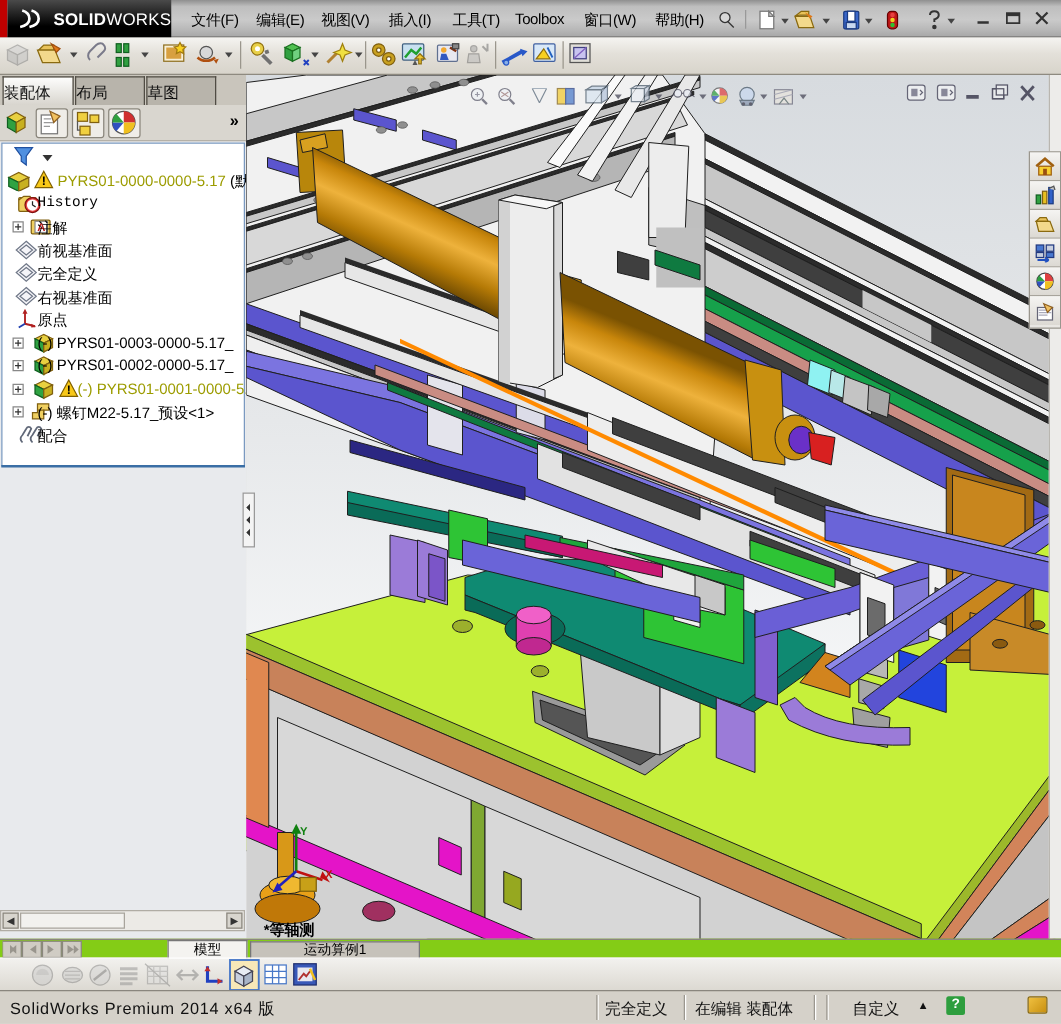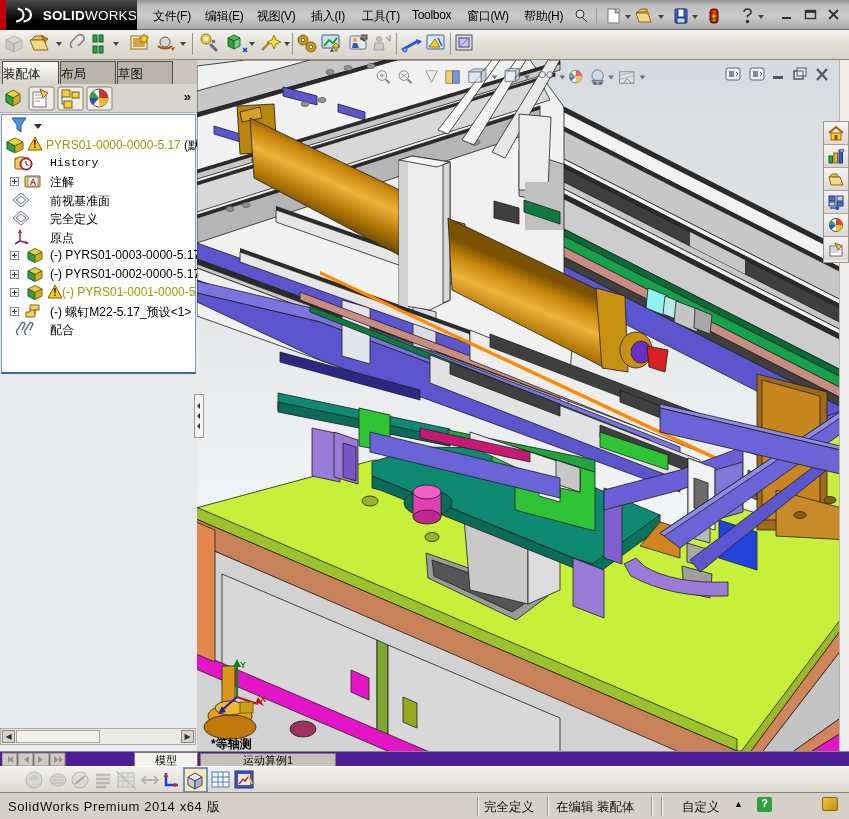--- a/index.html
+++ b/index.html
@@ -16,36 +16,36 @@
 
 #toolbar{position:absolute;left:0;top:30px;width:849px;height:30px;background:linear-gradient(180deg,#F5F4F1 0,#E3E0D9 45%,#D8D4CB 100%);border-bottom:1px solid #8E8A80}
 
 #lpanel{position:absolute;left:0;top:60px;width:197px;height:691px;background:#E8EAED}
 #tabs{position:absolute;left:0;top:0;width:197px;height:24px;background:#C9C5BC}
 .tab{position:absolute;top:1px;height:23px;border:1px solid #504c44;border-bottom:none;text-align:left;font-size:12.5px;padding-top:4px;color:#111}
 #panebtns{position:absolute;left:0;top:24px;width:197px;height:29px;background:#D9D6CF;border-bottom:1px solid #b5b1a8}
 #treebox{position:absolute;left:1px;top:54px;width:195px;height:259px;background:#fff;border:1px solid #7A99C0}
 #filterrow{height:20px;border-bottom:0}
 .trow{position:relative;height:18.5px;white-space:nowrap;font-size:12px;color:#000}
-.trow .tx{position:absolute;top:2px;left:48px}
+.trow .tx{position:absolute;top:2px;left:28px}
 .trow .exp{position:absolute;left:8px;top:5px;width:9px;height:9px;border:1px solid #888;background:#fff}
 .trow .exp:after{content:"";position:absolute;left:1px;top:3px;width:5px;height:1px;background:#333}
 .trow .exp:before{content:"";position:absolute;left:3px;top:1px;width:1px;height:5px;background:#333}
 .ic.asm2{position:absolute;left:22px;top:0}
 .olive{color:#9C9C00}
 #bluesep{position:absolute;left:1px;top:312px;width:195px;height:2px;background:#3A6EA5}
 #lscroll{position:absolute;left:0;top:668px;width:196px;height:17px;background:#ECEAE6;border:1px solid #b0aca4}
 
 #vp{position:absolute;left:197px;top:60px;width:652px;height:691px;background:linear-gradient(180deg,#D7DBDF 0,#E6E8EA 40%,#F7F8F9 75%,#FFFFFF 100%)}
 #vscroll{position:absolute;left:642px;top:0;width:10px;height:691px;background:#EDECEA;border-left:1px solid #b9b6b0}
 
 #taskpane{position:absolute;left:626px;top:61px;width:26px;height:142px;background:#E9E7E3;border:1px solid #9a968e;z-index:5}
 .tpbtn{width:24px;height:23px;border-bottom:1px solid #a8a49c;background:linear-gradient(180deg,#F5F4F2,#DCD9D3);display:flex;align-items:center;justify-content:center}
 
-#tabrow{position:absolute;left:0;top:751px;width:849px;height:15px;background:#4c1d95;border-top:1px solid #8a867e}
+#tabrow{position:absolute;left:0;top:751px;width:849px;height:15px;background:#84cc16;border-top:1px solid #8a867e}
 #btoolbar{position:absolute;left:0;top:766px;width:849px;height:26px;background:linear-gradient(180deg,#F2F1EE,#DCD9D2);border-top:1px solid #fff}
 #status{position:absolute;left:0;top:792px;width:849px;height:33px;background:#D5D1C9;border-top:1px solid #8a867e;font-size:12.5px;color:#111}
 .ssep{position:absolute;top:3px;width:2px;height:20px;border-left:1px solid #9b978f;border-right:1px solid #fff}
 </style></head>
 <body>
 <div id="app">
 
 <div id="title">
  <div id="redstripe"></div>
  <div id="logo">
@@ -309,20 +309,27 @@
               <path d="M9 5 l5 4 -5 4 -5 -4 z" fill="none" stroke="#707888"></path>
     </svg>
             <span class="tx">前视基准面</span>
           </div>
    <div class="trow">
             <svg class="ic" width="30" height="18" viewBox="0 0 30 18" style="position:absolute;left:10px;top:0">
      <path d="M9 2 l8 7 -8 7 -8 -7 z" fill="#F4F4F8" stroke="#707888"></path>
               <path d="M9 5 l5 4 -5 4 -5 -4 z" fill="none" stroke="#707888"></path>
     </svg>
             <span class="tx">完全定义</span>
+          </div>
+   <div class="trow">
+            <svg class="ic" width="30" height="18" viewBox="0 0 30 18" style="position:absolute;left:10px;top:0">
+     <path d="M9 2 l8 7 -8 7 -8 -7 z" fill="#F4F4F8" stroke="#707888"></path>
+              <path d="M9 5 l5 4 -5 4 -5 -4 z" fill="none" stroke="#707888"></path>
+    </svg>
+            <span class="tx">右视基准面</span>
           </div>
    <div class="trow">
             <svg class="ic" width="30" height="18" viewBox="0 0 30 18" style="position:absolute;left:10px;top:0">
      <path d="M8 3 v10 M8 13 l8 2" stroke="#B02020" stroke-width="1.5" fill="none"></path>
               <path d="M8 1 l-2 4 h4 z" fill="#B02020"></path>
               <path d="M17 15.5 l-4 -2.5 v3 z" fill="#B02020"></path>
               <path d="M8 13 l-5 3" stroke="#2040B0" stroke-width="1.5"></path>
     </svg>
             <span class="tx">原点</span>
           </div>

